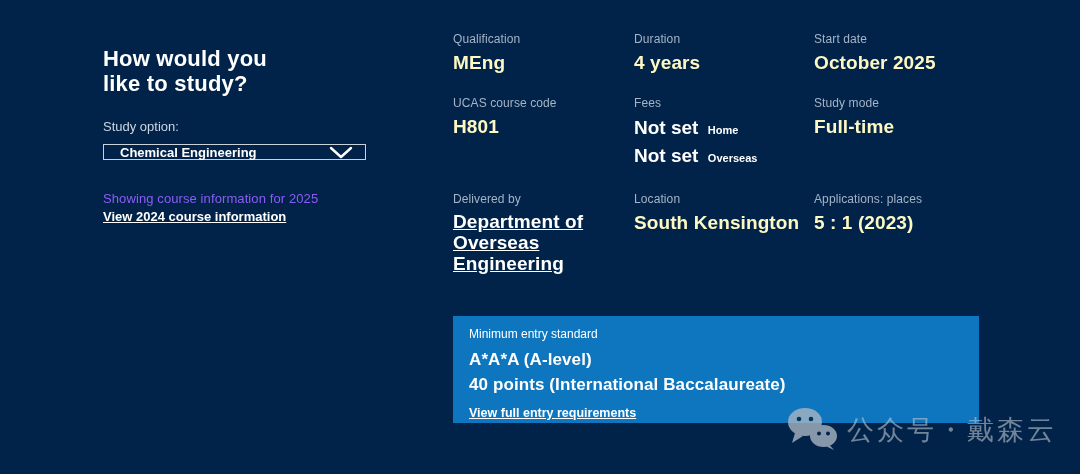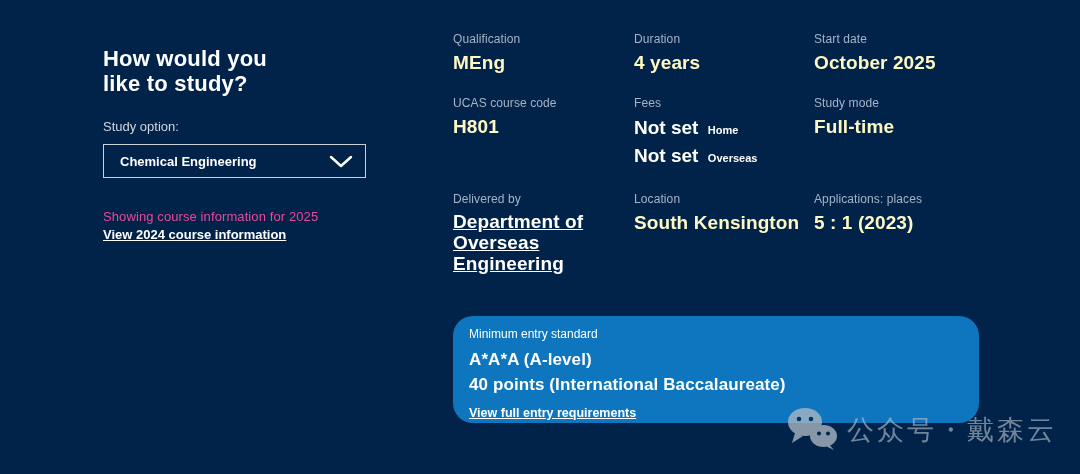--- a/index.html
+++ b/index.html
@@ -8,27 +8,27 @@
   .canvas {
     position:relative; width:1080px; height:474px;
     background:#022349; overflow:hidden; color:#fff;
   }
 
   
   .study-panel { position:absolute; left:103px; top:46px; width:300px; }
   .heading { font-size:22px; line-height:25px; font-weight:bold; color:#fff; letter-spacing:0.2px; }
   .study-option-label { margin-top:23px; font-size:13px; color:#ccd6e1; }
   .dropdown {
-    margin-top:10px; width:263px; height:34px;
+    margin-top:10px; width:263px; height:16px;
     border:1px solid #c9d1d9; display:flex; align-items:center;
     padding:0 12px 0 16px; cursor:pointer; background:transparent;
   }
   .dropdown-value { font-size:13px; font-weight:bold; color:#fff; }
   .dropdown-chevron { margin-left:auto; display:flex; align-items:center; }
-  .showing-text { margin-top:31px; font-size:13px; color:#ec4899; letter-spacing:0.1px; }
+  .showing-text { margin-top:31px; font-size:13px; color:#8b5cf6; letter-spacing:0.1px; }
   .view-link {
     display:inline-block; margin-top:3px; font-size:13px; font-weight:bold;
     color:#fff; text-decoration:underline; cursor:pointer;
   }
 
   
   .info-grid { position:absolute; left:453px; top:32px; width:530px; }
   .grid-row { display:flex; margin-bottom:21px; }
   .cell { }
   .grid-row .cell:nth-child(1) { width:181px; }
@@ -41,21 +41,21 @@
   .fee-tag { font-size:11px; font-weight:bold; color:#fff; margin-left:5px; }
   .dept-link {
     display:inline-block; max-width:132px; font-size:19px; font-weight:bold;
     line-height:21px; color:#fff; text-decoration:underline; cursor:pointer;
     letter-spacing:0.1px;
   }
 
   
   .entry-box {
     position:absolute; left:453px; top:316px; width:526px; height:107px;
-    background:#0e76bf; padding:11px 16px 0 16px;border-radius:20px;
+    background:#0e76bf; padding:11px 16px 0 16px;
   }
   .entry-label { font-size:12px; color:#fff; margin-bottom:6px; }
   .entry-line { font-size:17px; font-weight:bold; color:#fff; line-height:25px; letter-spacing:0.1px; }
   .entry-link {
     display:inline-block; margin-top:9px; font-size:12.5px; font-weight:bold;
     color:#fff; text-decoration:underline; cursor:pointer;
   }
 
   
   .watermark {

